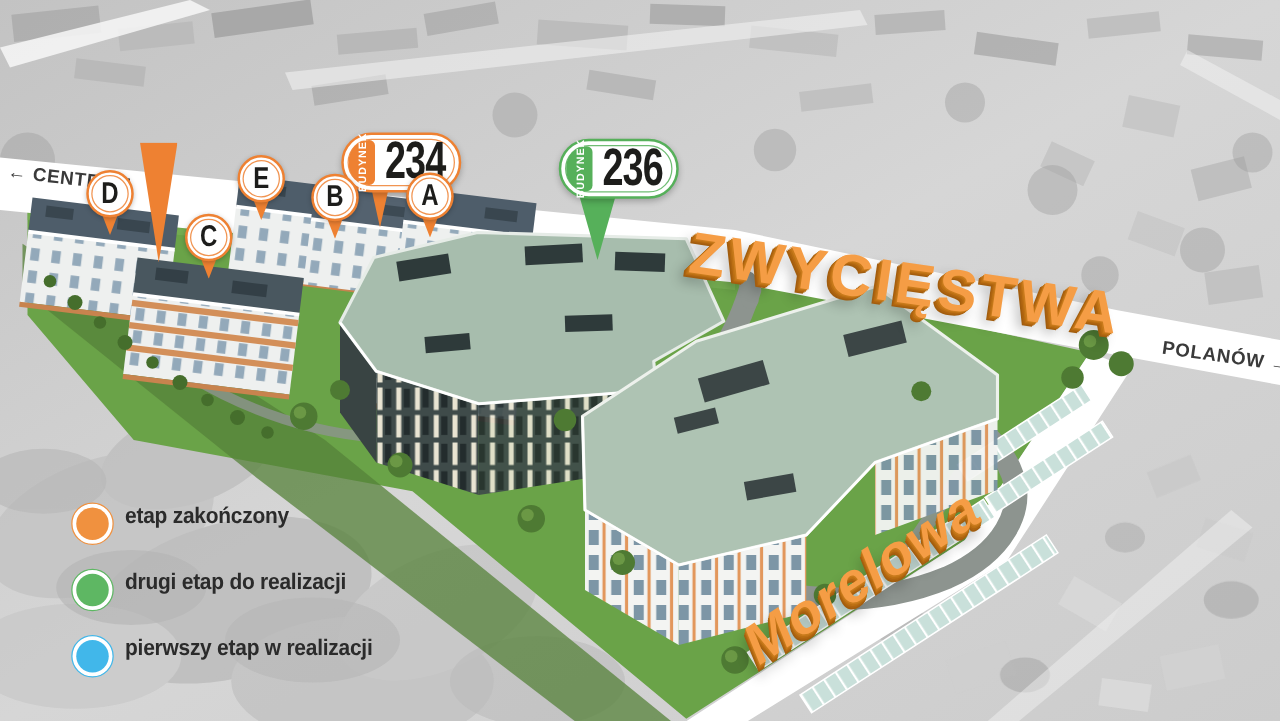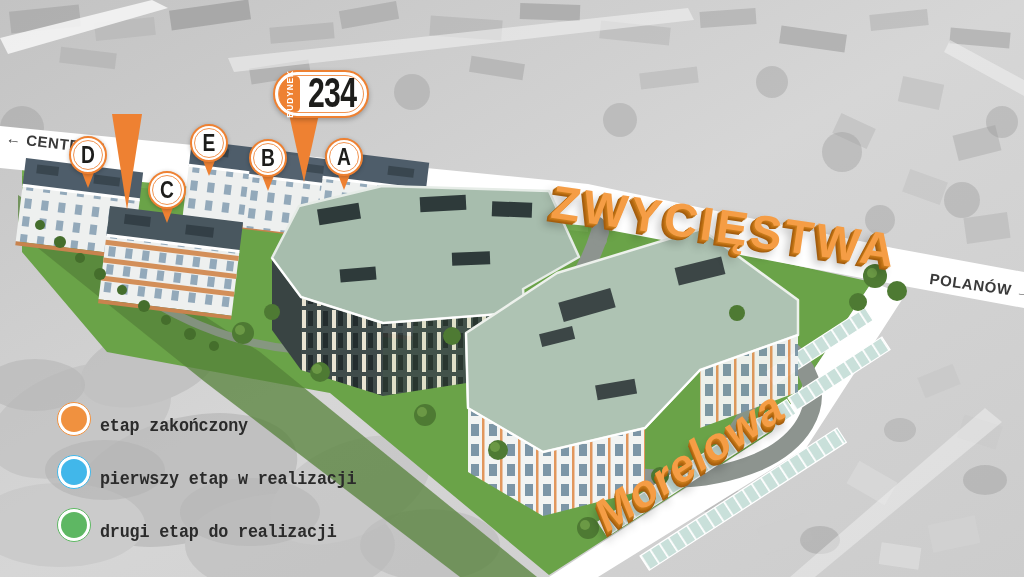--- a/index.html
+++ b/index.html
@@ -54,21 +54,21 @@
     border:2px solid;border-radius:50%;box-sizing:border-box;
     box-shadow:0 1px 4px rgba(0,0,0,.25);}
   .lbadge .lring{position:absolute;inset:2px;border:1px solid;border-radius:50%;opacity:.85;}
   .lbadge .ltext{position:absolute;inset:0;display:flex;align-items:center;justify-content:center;
     font-size:24px;font-weight:700;color:#1d1d1b;transform:scaleX(.8);}
   .bD{left:69px;top:136px;} .bC{left:148px;top:171px;} .bE{left:190px;top:124px;}
   .bB{left:249px;top:139px;} .bA{left:325px;top:138px;}
 
   
   .legend{position:absolute;left:57px;top:402px;}
-  .legend-row{display:flex;align-items:flex-end;gap:9px;margin-bottom:19px;font-family:Liberation Mono, monospace;}
+  .legend-row{display:flex;align-items:flex-start;gap:9px;margin-bottom:19px;}
   .legend-dot{width:34px;height:34px;border-radius:50%;background:#fff;border:1px solid;
     display:flex;align-items:center;justify-content:center;box-sizing:border-box;flex:0 0 auto;}
   .legend-dot i{display:block;width:26px;height:26px;border-radius:50%;}
   .legend-label{font-size:18px;font-weight:700;color:#2b2b2b;letter-spacing:-.2px;
     transform:scaleX(.93);transform-origin:left center;white-space:nowrap;}
 </style>
 </head>
 <body>
 
 <div class="stage">
@@ -343,26 +343,36 @@
   <div class="dir dir-polanow">
     <span>POLANÓW</span>
     <span class="arrow">→</span>
   </div>
 
   <div class="marker m232">
     <div class="pointer" style="background-color: rgb(238, 129, 50);"></div>
   </div>
   <div class="marker m234">
     <div class="pointer" style="background-color: rgb(238, 129, 50);"></div>
-    <div class="pill" style="border-color: rgb(238, 129, 50);">
+    <div class="pill" style="border-color: rgb(238, 129, 50); margin-top: 36px;">
       <div class="ring" style="border-color: rgb(238, 129, 50);"></div>
       <div class="tab" style="background-color: rgb(238, 129, 50);">
         <span>BUDYNEK</span>
         </div>
       <div class="num">234</div>
+    </div>
+  </div>
+  <div class="marker m236">
+    <div class="pointer" style="background-color: rgb(86, 176, 90);"></div>
+    <div class="pill" style="border-color: rgb(86, 176, 90);">
+      <div class="ring" style="border-color: rgb(86, 176, 90);"></div>
+      <div class="tab" style="background-color: rgb(86, 176, 90);">
+        <span>BUDYNEK</span>
+        </div>
+      <div class="num">236</div>
     </div>
   </div>
 
   <div class="lbadge bD">
     <div class="lpointer" style="background-color: rgb(238, 129, 50);"></div>
     <div class="circle" style="border-color: rgb(238, 129, 50);">
       <div class="lring" style="border-color: rgb(238, 129, 50);"></div>
       <div class="ltext">D</div>
     </div>
   </div>
@@ -396,26 +406,26 @@
   </div>
 
   <div class="legend">
     <div class="legend-row">
       <span class="legend-dot" style="border-color: rgb(240, 145, 63);">
         <i style="background-color: rgb(240, 145, 63);"></i>
         </span>
       <span class="legend-label">etap zakończony</span>
     </div>
     <div class="legend-row">
+      <span class="legend-dot" style="border-color: rgb(94, 183, 99);">
+        <i style="background-color: rgb(94, 183, 99);"></i>
+        </span>
+      <span class="legend-label">drugi etap do realizacji</span>
+    </div>
+    <div class="legend-row">
       <span class="legend-dot" style="border-color: rgb(65, 183, 234);">
         <i style="background-color: rgb(65, 183, 234);"></i>
         </span>
       <span class="legend-label">pierwszy etap w realizacji</span>
     </div>
-    <div class="legend-row">
-      <span class="legend-dot" style="border-color: rgb(94, 183, 99);">
-        <i style="background-color: rgb(94, 183, 99);"></i>
-        </span>
-      <span class="legend-label">drugi etap do realizacji</span>
-    </div>
   </div>
 
 </div>
 
 </body></html>

